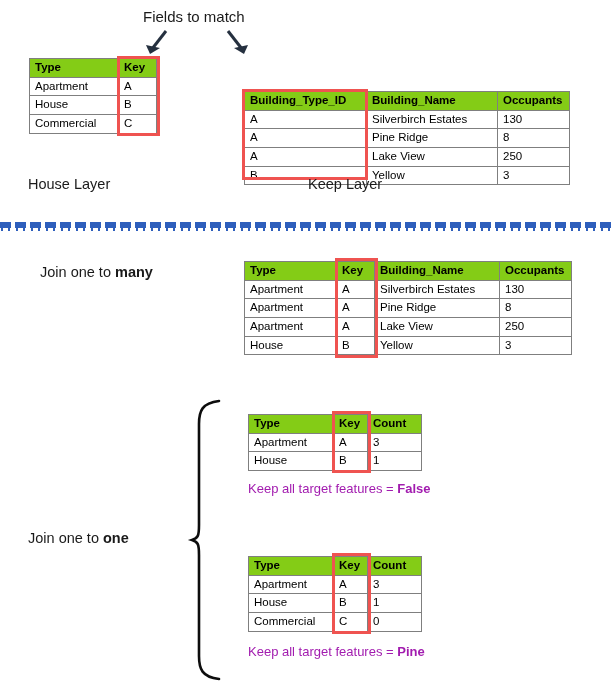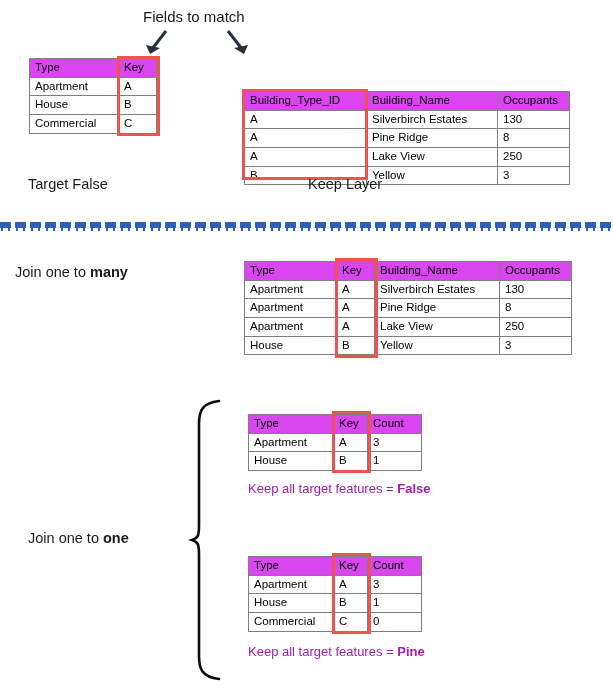--- a/index.html
+++ b/index.html
@@ -29,21 +29,22 @@
   table.dtab td {
     border: 1px solid #7f7f7f;
     padding: 2px 5px 3px 5px;
     text-align: left;
     font-weight: normal;
     white-space: nowrap;
     height: 14px;
     box-sizing: border-box;
   }
   table.dtab th {
-    background: #d946ef;
+    background: #84cc16;
+    font-weight: bold;
   }
 
   
   .keybox {
     position: absolute;
     border: 3px solid #ef5350;
     box-sizing: border-box;
     pointer-events: none;
   }
 
@@ -151,37 +152,37 @@
       <tr>
         <td>B</td>
         <td>Yellow</td>
         <td>3</td>
       </tr>
     </tbody>
   </table>
   <div class="keybox" style="left:-2px; top:-2px; width:126px; height:91px;"></div>
 </div>
 
-<div class="abs lbl" style="left:28px; top:176px;">Target False</div>
+<div class="abs lbl" style="left:28px; top:176px;">House Layer</div>
 <div class="abs lbl" style="left:308px; top:176px;">Keep Layer</div>
 
 <div class="divider">
   <svg width="613" height="11" viewBox="0 0 613 11">
     <defs>
       <pattern id="dashpat" x="0" y="0" width="15" height="11" patternUnits="userSpaceOnUse">
         <rect x="0" y="1" width="11" height="6" fill="#2e5fbc"></rect>
         <rect x="1" y="7" width="2" height="3" fill="#2e5fbc"></rect>
         <rect x="8" y="7" width="2" height="3" fill="#2e5fbc"></rect>
       </pattern>
     </defs>
     <rect x="0" y="0" width="613" height="11" fill="url(#dashpat)"></rect>
   </svg>
 </div>
 
-<div class="abs lbl" style="left:15px; top:264px;">
+<div class="abs lbl" style="left:40px; top:264px;">
   <span>Join one to </span><b>many</b>
 </div>
 
 <div class="abs" style="left:244px; top:261px;">
   <table class="dtab">
     <thead>
       <tr>
         <th style="width:92px;">Type</th>
         <th style="width:38px;">Key</th>
         <th style="width:125px;">Building_Name</th>

